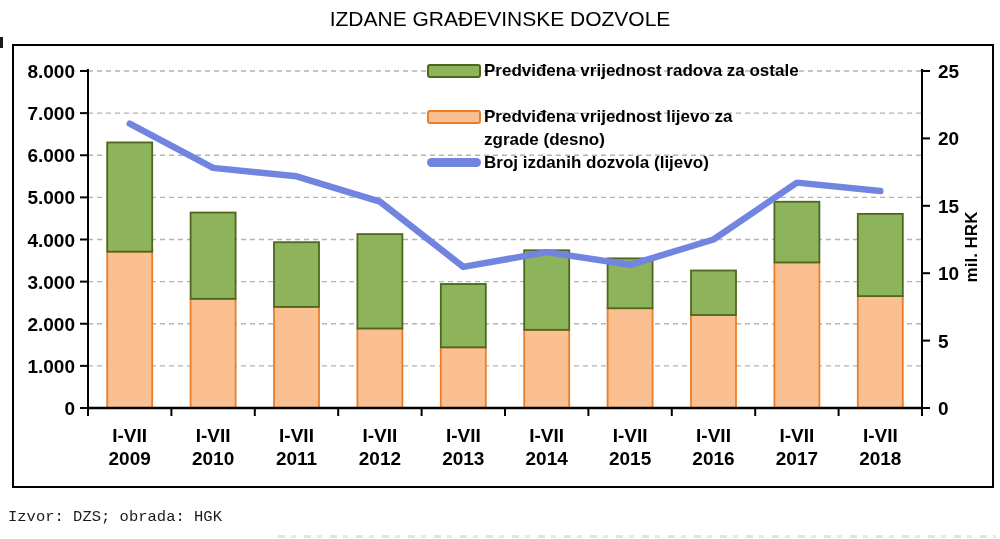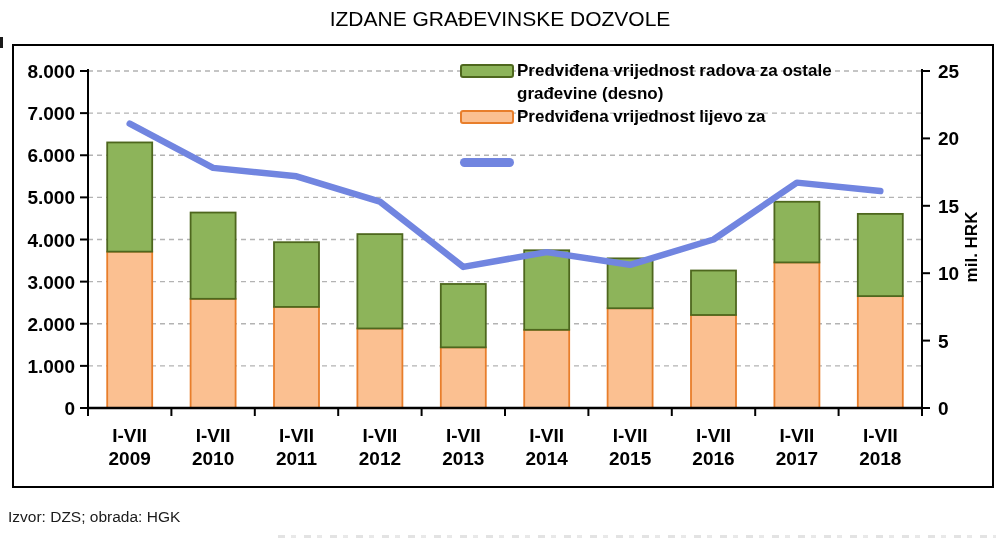--- a/index.html
+++ b/index.html
@@ -10,34 +10,34 @@
               font-size:21px;font-weight:normal;letter-spacing:0px;}
 
   .chart-box{position:absolute;left:12px;top:44px;width:982px;height:444px;
              border:2px solid #000;background:#fff;box-sizing:border-box;z-index:1;}
 
   #plot-svg{position:absolute;left:0;top:0;width:1000px;height:539px;z-index:2;}
 
   .tick-label{font-family:"Liberation Sans",sans-serif;font-size:19px;font-weight:bold;fill:#000;}
 
   .legend{position:absolute;left:0;top:0;width:1000px;height:539px;z-index:3;pointer-events:none;}
-  .legend-item{position:absolute;left:460px;}
+  .legend-item{position:absolute;left:427px;}
   .legend-text{margin-left:57px;font-size:17px;font-weight:bold;line-height:23px;white-space:nowrap;}
   .swatch{position:absolute;left:0;width:54px;box-sizing:border-box;display:block;}
   .swatch-green{top:5px;height:14px;border:2px solid var(--green-border);
                 background:var(--green-fill);border-radius:3px;}
   .swatch-orange{top:5px;height:14px;border:2px solid var(--orange-border);
                  background:var(--orange-fill);border-radius:3px;}
   .swatch-line{top:7px;height:9px;background:var(--blue);border-radius:5px;}
 
   .y2-title{position:absolute;left:936px;top:237px;width:72px;height:20px;z-index:3;
             font-size:17px;font-weight:bold;text-align:center;line-height:20px;
             transform:rotate(-90deg);white-space:nowrap;}
 
-  .source-note{position:absolute;left:8px;top:508px;font-size:15.5px;color:#1b1b1b;z-index:3;}
+  .source-note{position:absolute;left:8px;top:508px;font-size:15.5px;color:#1b1b1b;z-index:3;font-family:Liberation Mono, monospace;}
 
   .edge-artifact{position:absolute;left:0;top:37px;width:3px;height:11px;background:#1a1a1a;z-index:4;}
   .cropped-text-artifact{position:absolute;left:278px;top:535px;width:718px;height:3px;opacity:.55;z-index:4;
       background:repeating-linear-gradient(90deg,#cccccc 0 7px,transparent 7px 13px,#d6d6d6 13px 18px,transparent 18px 26px);}
 </style>
 </head>
 <body>
 
 <div class="page-title">IZDANE GRAĐEVINSKE DOZVOLE</div>
 
@@ -137,31 +137,34 @@
     <text x="796.9000000000001" y="465" text-anchor="middle" class="tick-label">2017</text>
     <text x="880.3000000000001" y="442" text-anchor="middle" class="tick-label">I-VII</text>
     <text x="880.3000000000001" y="465" text-anchor="middle" class="tick-label">2018</text>
   </svg>
 
 <div class="legend">
   <div class="legend-item" style="top:59px">
     <span class="swatch swatch-green"></span>
     <div class="legend-text">
       <div>Predviđena vrijednost radova za ostale</div>
-      <div>građevine (desno)</div>
     </div>
   </div>
   <div class="legend-item" style="top:105px">
     <span class="swatch swatch-orange"></span>
     <div class="legend-text">
       <div>Predviđena vrijednost lijevo za</div>
+      <div>zgrade (desno)</div>
     </div>
   </div>
   <div class="legend-item" style="top:151px">
     <span class="swatch swatch-line"></span>
+    <div class="legend-text">
+      <div>Broj izdanih dozvola (lijevo)</div>
+    </div>
   </div>
 </div>
 
 <div class="y2-title">mil. HRK</div>
 
 <div class="source-note">Izvor: DZS; obrada: HGK</div>
 
 <div class="edge-artifact"></div>
 <div class="cropped-text-artifact"></div>
 

